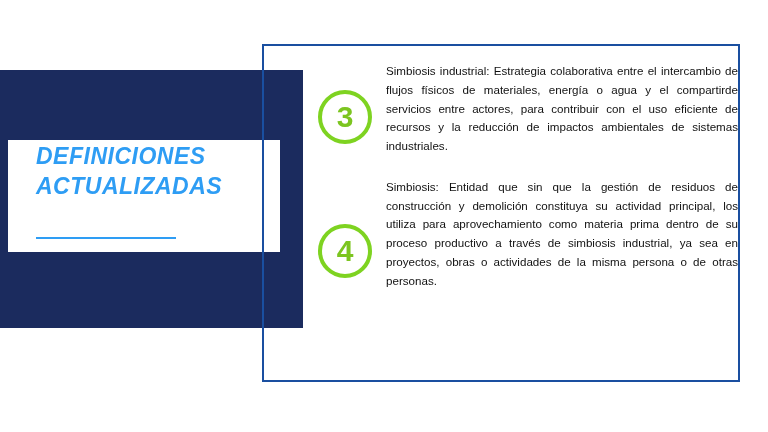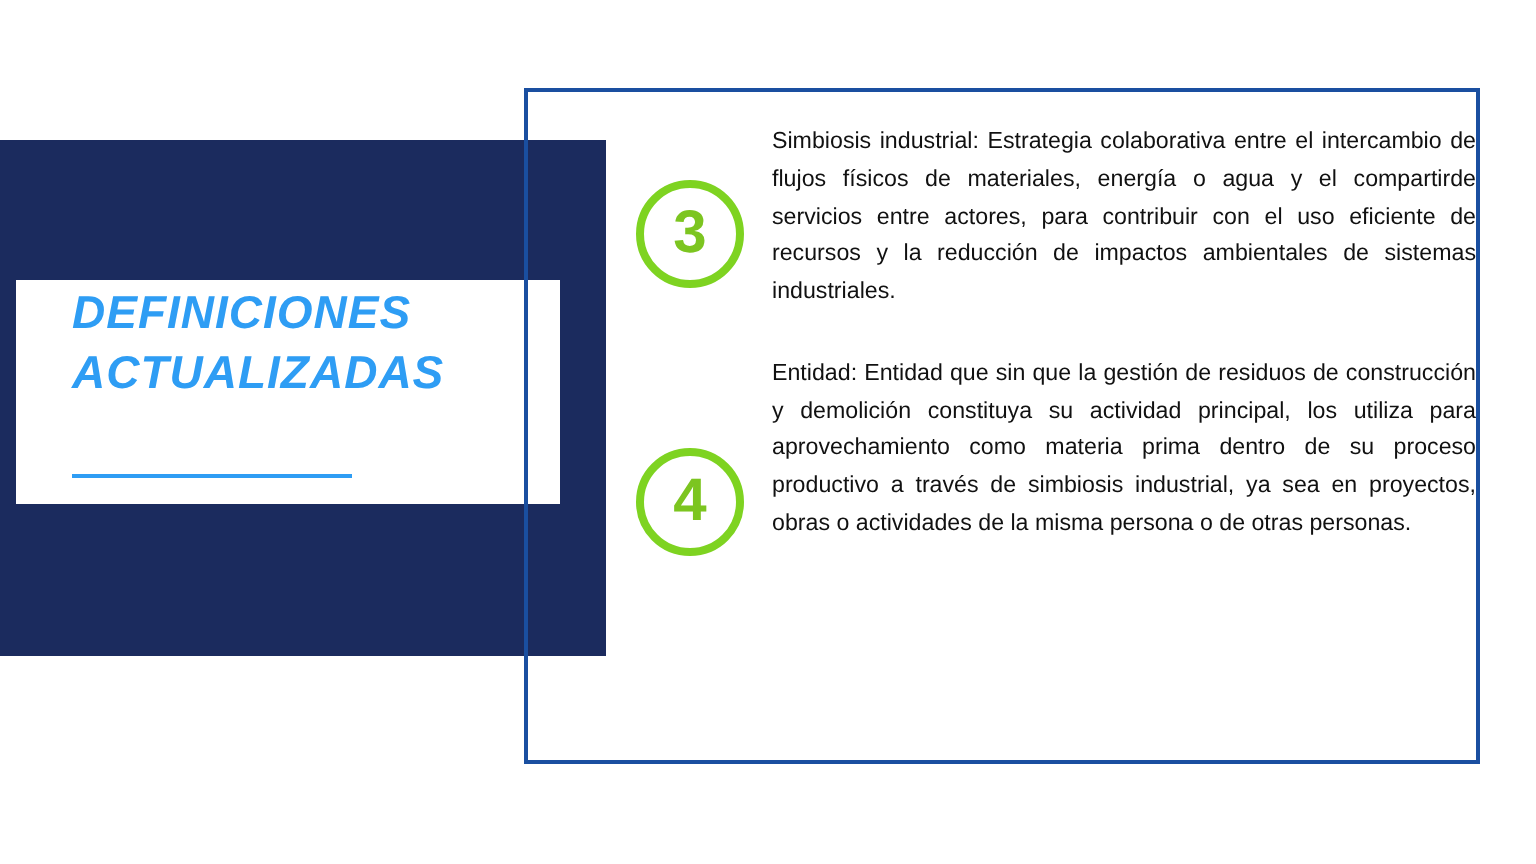--- a/index.html
+++ b/index.html
@@ -140,21 +140,21 @@
 
   <div class="entries">
 
     <div class="entry entry-1">
       <div class="badge">3</div>
       <div class="entry-text"><b>Simbiosis industrial:</b><span> Estrategia colaborativa entre el </span><b>intercambio</b><span> de flujos físicos de materiales, energía o agua y el compartirde servicios entre actores, para contribuir con el uso eficiente de recursos y la reducción de impactos ambientales de sistemas industriales.</span></div>
     </div>
 
     <div class="entry entry-2">
       <div class="badge">4</div>
-      <div class="entry-text"><b>Entidad:</b><span>  Entidad que sin que la gestión de residuos de construcción y demolición constituya su actividad principal,  los utiliza para aprovechamiento  como </span><b>materia prima dentro de su  proceso  productivo</b><span> a través de simbiosis industrial,  ya sea en proyectos, obras o actividades de la misma persona o de otras personas.</span></div>
+      <div class="entry-text"><b>Simbiosis:</b><span>  Entidad que sin que la gestión de residuos de construcción y demolición constituya su actividad principal,  los utiliza para aprovechamiento  como </span><b>materia prima dentro de su  proceso  productivo</b><span> a través de simbiosis industrial,  ya sea en proyectos, obras o actividades de la misma persona o de otras personas.</span></div>
     </div>
 
   </div>
 
   <div class="watermark">
     <div></div>
     <div></div>
   </div>
 
 </div>

